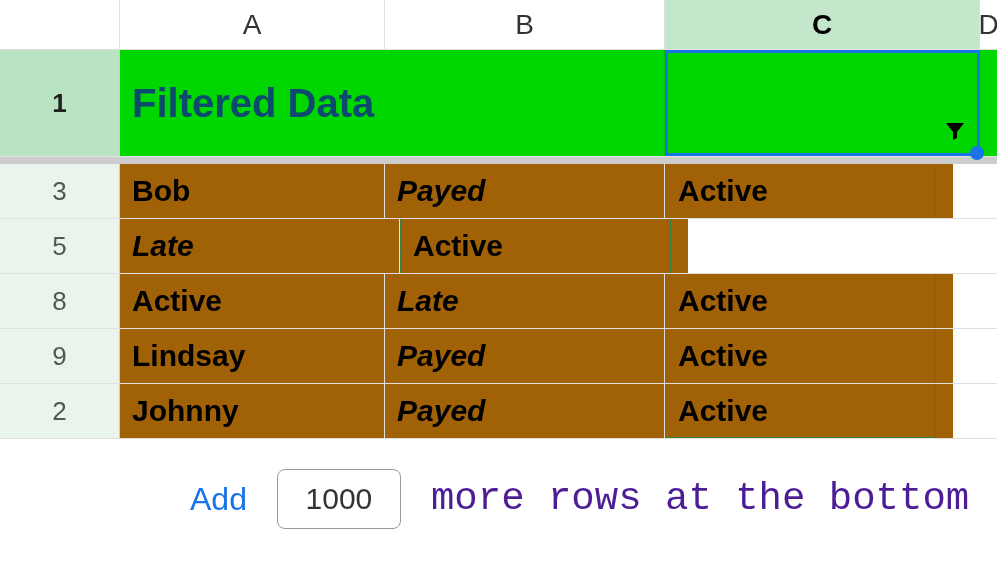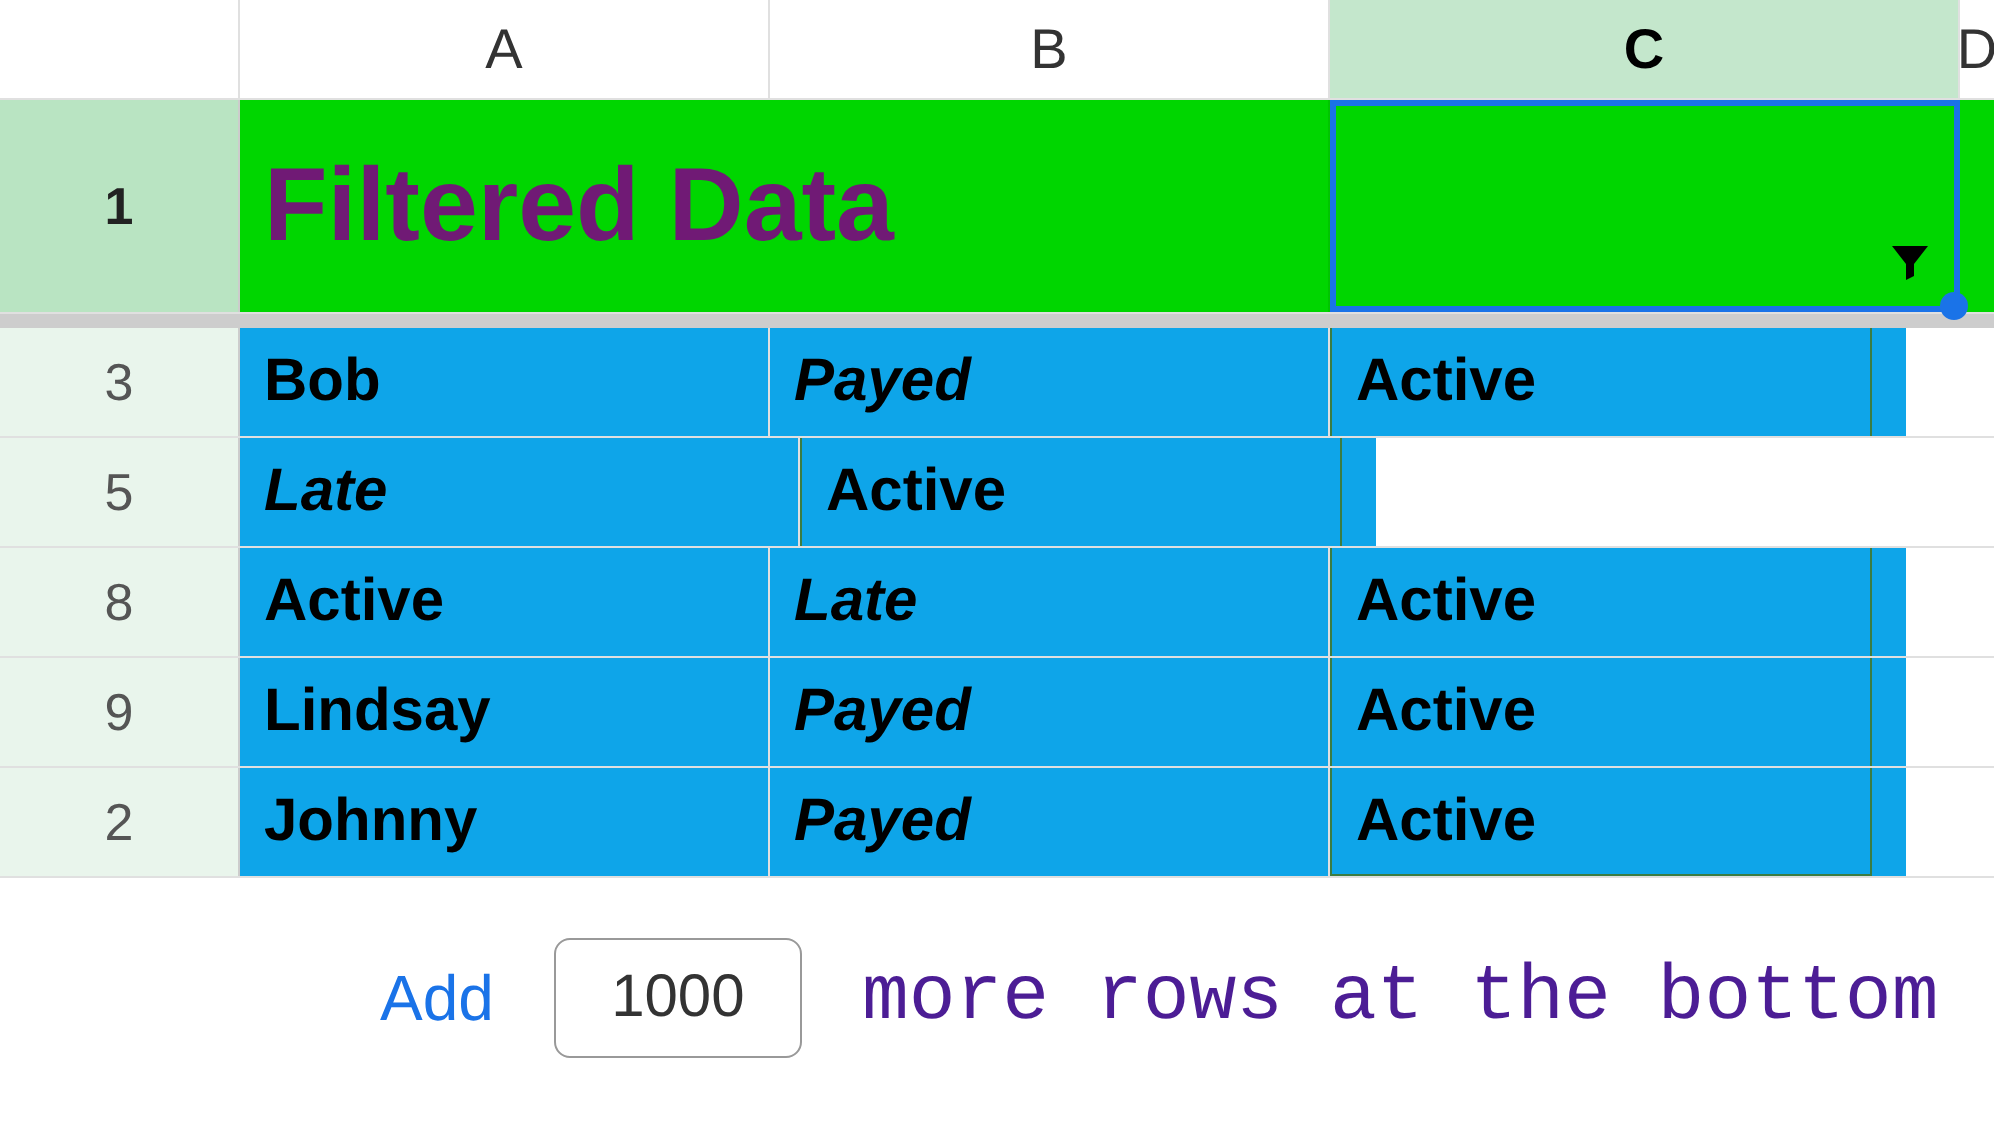--- a/index.html
+++ b/index.html
@@ -66,31 +66,31 @@
       font-weight: bold;
       color: #222;
     }
     .cell {
       display: flex;
       align-items: center;
       padding-left: 12px;
       font-size: 30px;
       font-weight: bold;
       color: #000;
-      background: #0ea5e9;
+      background: #a16207;
       border-right: 1px solid #e0e0e0;
     }
     .title-row {
       height: 107px;
     }
     .title-cell {
       background: #00d600;
-      font-size: 52px;
+      font-size: 40px;
       font-weight: 900;
-      color: #701a75;
+      color: #0c4a6e;
     }
     .title-merged {
       width: 545px;
       border-right: 1px solid rgba(0,0,0,0.08);
     }
     .title-c {
       width: 315px;
       position: relative;
       border: 3px solid #1a73e8;
     }

